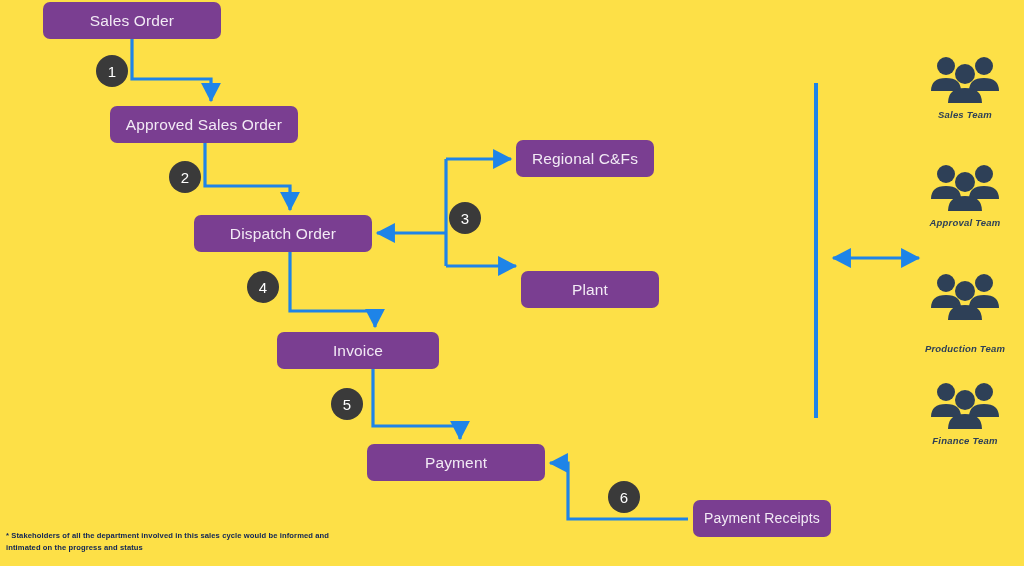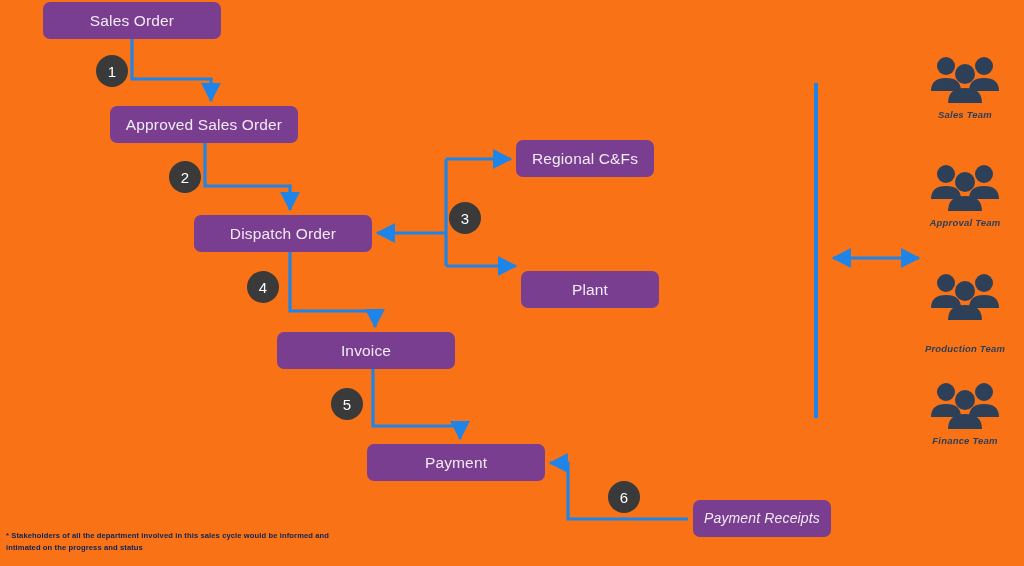--- a/index.html
+++ b/index.html
@@ -7,21 +7,21 @@
     width: 1024px;
     height: 566px;
     background: #000000;
     overflow: hidden;
     font-family: "Liberation Sans", sans-serif;
   }
   #stage {
     position: relative;
     width: 1024px;
     height: 566px;
-    background: #f97316;
+    background: #fde047;
   }
   svg#wires {
     position: absolute;
     left: 0; top: 0;
     width: 1024px; height: 566px;
     pointer-events: none;
   }
   .node {
     position: absolute;
     background: #7A3E91;
@@ -121,27 +121,27 @@
   </div>
   <div class="node" style="left:110px;top:106px;width:188px;height:37px;">
     <span>Approved Sales Order</span>
   </div>
   <div class="node" style="left:516px;top:140px;width:138px;height:37px;">
     <span>Regional C&amp;Fs</span>
   </div>
   <div class="node" style="left:521px;top:247px;width:138px;height:37px;margin-top:24px;">
     <span>Plant</span>
   </div>
-  <div class="node" style="left:277px;top:332px;width:178px;height:37px;">
+  <div class="node" style="left:277px;top:332px;width:162px;height:37px;">
     <span>Invoice</span>
   </div>
   <div class="node" style="left:367px;top:444px;width:178px;height:37px;">
     <span>Payment</span>
   </div>
-  <div class="node" style="left:693px;top:500px;width:138px;height:37px;font-size:14px;font-style:italic;">
+  <div class="node" style="left:693px;top:500px;width:138px;height:37px;font-size:14px;">
     <span>Payment Receipts</span>
   </div>
 
   <div class="badge" style="left:96px;top:55px;">
     <span>1</span>
   </div>
   <div class="badge" style="left:169px;top:161px;">
     <span>2</span>
   </div>
   <div class="badge" style="left:449px;top:202px;">

